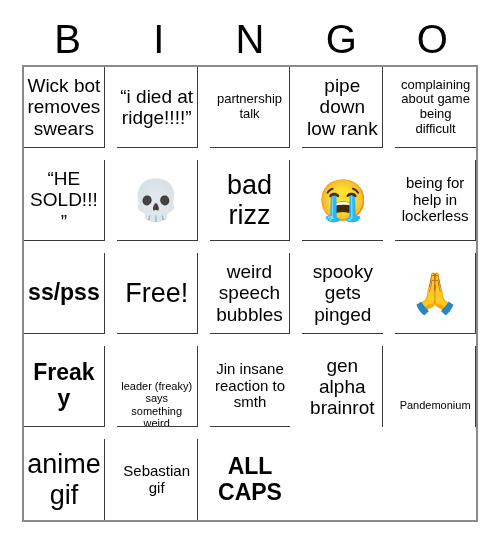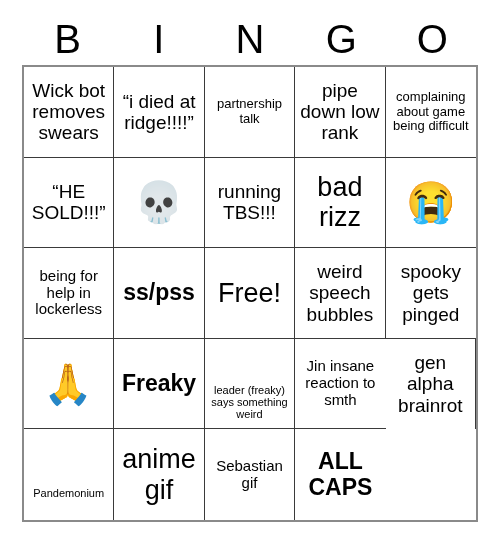--- a/index.html
+++ b/index.html
@@ -46,20 +46,21 @@
     height: 457px;
     box-sizing: border-box;
     display: grid;
     grid-template-columns: repeat(5, 1fr);
     grid-template-rows: repeat(5, 1fr);
     border-top: 2px solid #8a8a8a;
     border-left: 2px solid #8a8a8a;
     border-right: 2px solid #8a8a8a;
     border-bottom: 2px solid #8a8a8a;
     background: #ffffff;
+    gap: 12px;
   }
   .cell {
     box-sizing: border-box;
     border-right: 1px solid #3a3a3a;
     border-bottom: 1px solid #3a3a3a;
     display: flex;
     align-items: center;
     justify-content: center;
     text-align: center;
     padding: 2px 3px;
@@ -116,23 +117,20 @@
       <div class="cell col-last">
         <span class="cell-text fs-xs">complaining about game being difficult</span>
       </div>
       <div class="cell">
         <span class="cell-text fs-md">“HE SOLD!!!”</span>
       </div>
       <div class="cell">
         <span class="cell-text emoji">💀</span>
       </div>
       <div class="cell">
-        <span class="cell-text fs-md">running TBS!!!</span>
-      </div>
-      <div class="cell">
         <span class="cell-text fs-xl">bad rizz</span>
       </div>
       <div class="cell col-last">
         <span class="cell-text emoji">😭</span>
       </div>
       <div class="cell">
         <span class="cell-text fs-sm">being for help in lockerless</span>
       </div>
       <div class="cell">
         <span class="cell-text fs-lg">ss/pss</span>

